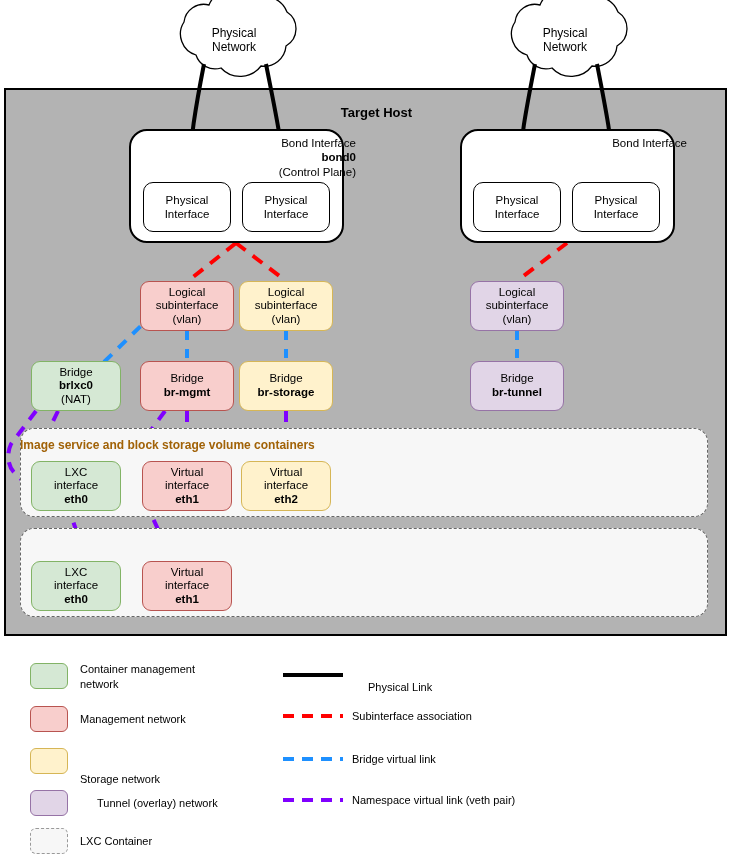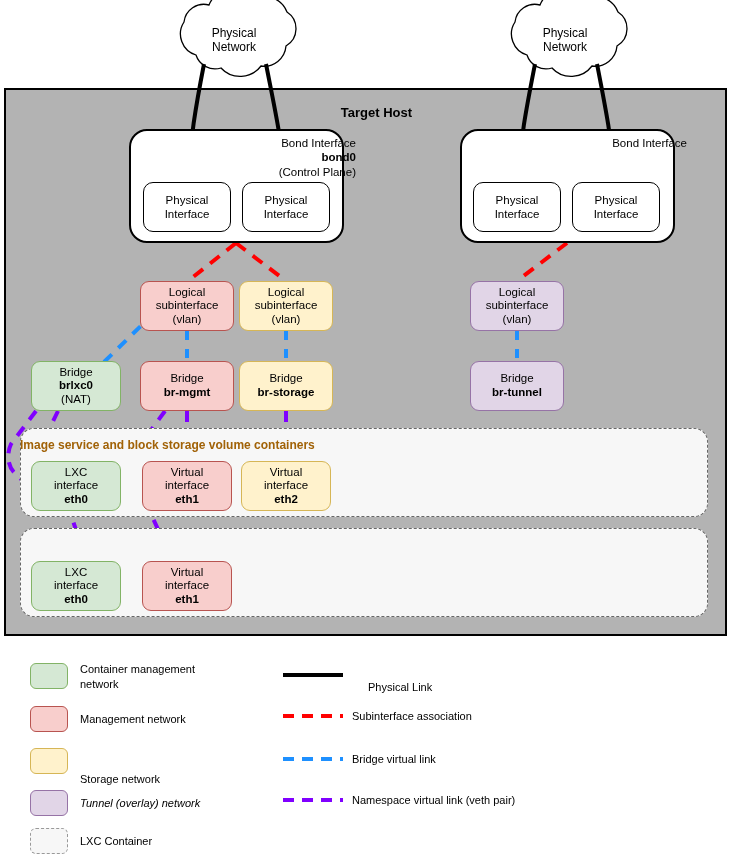--- a/index.html
+++ b/index.html
@@ -285,21 +285,21 @@
     <div>network</div>
   </div>
 
   <div class="legend-swatch" style="left:30px; top:706px; background:#f8cecc; border-color:#b85450;"></div>
   <div class="legend-text" style="left:80px; top:712px; width:210px;">Management network</div>
 
   <div class="legend-swatch" style="left:30px; top:748px; background:#fff2cc; border-color:#d6b656;"></div>
   <div class="legend-text" style="left:80px; top:772px; width:210px;">Storage network</div>
 
   <div class="legend-swatch" style="left:30px; top:790px; background:#e1d5e7; border-color:#9673a6;"></div>
-  <div class="legend-text" style="left:80px; top:796px; width:220px;font-style:italic;">Tunnel (overlay) network</div>
+  <div class="legend-text" style="left:97px; top:796px; width:220px;">Tunnel (overlay) network</div>
 
   <div class="legend-swatch dashed" style="left:30px; top:828px;"></div>
   <div class="legend-text" style="left:80px; top:834px; width:200px;">LXC Container</div>
 
   <svg class="layer" viewBox="0 0 732 856">
     <line x1="283" y1="675" x2="343" y2="675" stroke="#000000" stroke-width="4"></line>
     <line x1="283" y1="716" x2="343" y2="716" stroke="#ff0000" stroke-width="4" stroke-dasharray="11,8"></line>
     <line x1="283" y1="759" x2="343" y2="759" stroke="#1e90ff" stroke-width="4" stroke-dasharray="11,8"></line>
     <line x1="283" y1="800" x2="343" y2="800" stroke="#8000ff" stroke-width="4" stroke-dasharray="11,8"></line>
   </svg>

